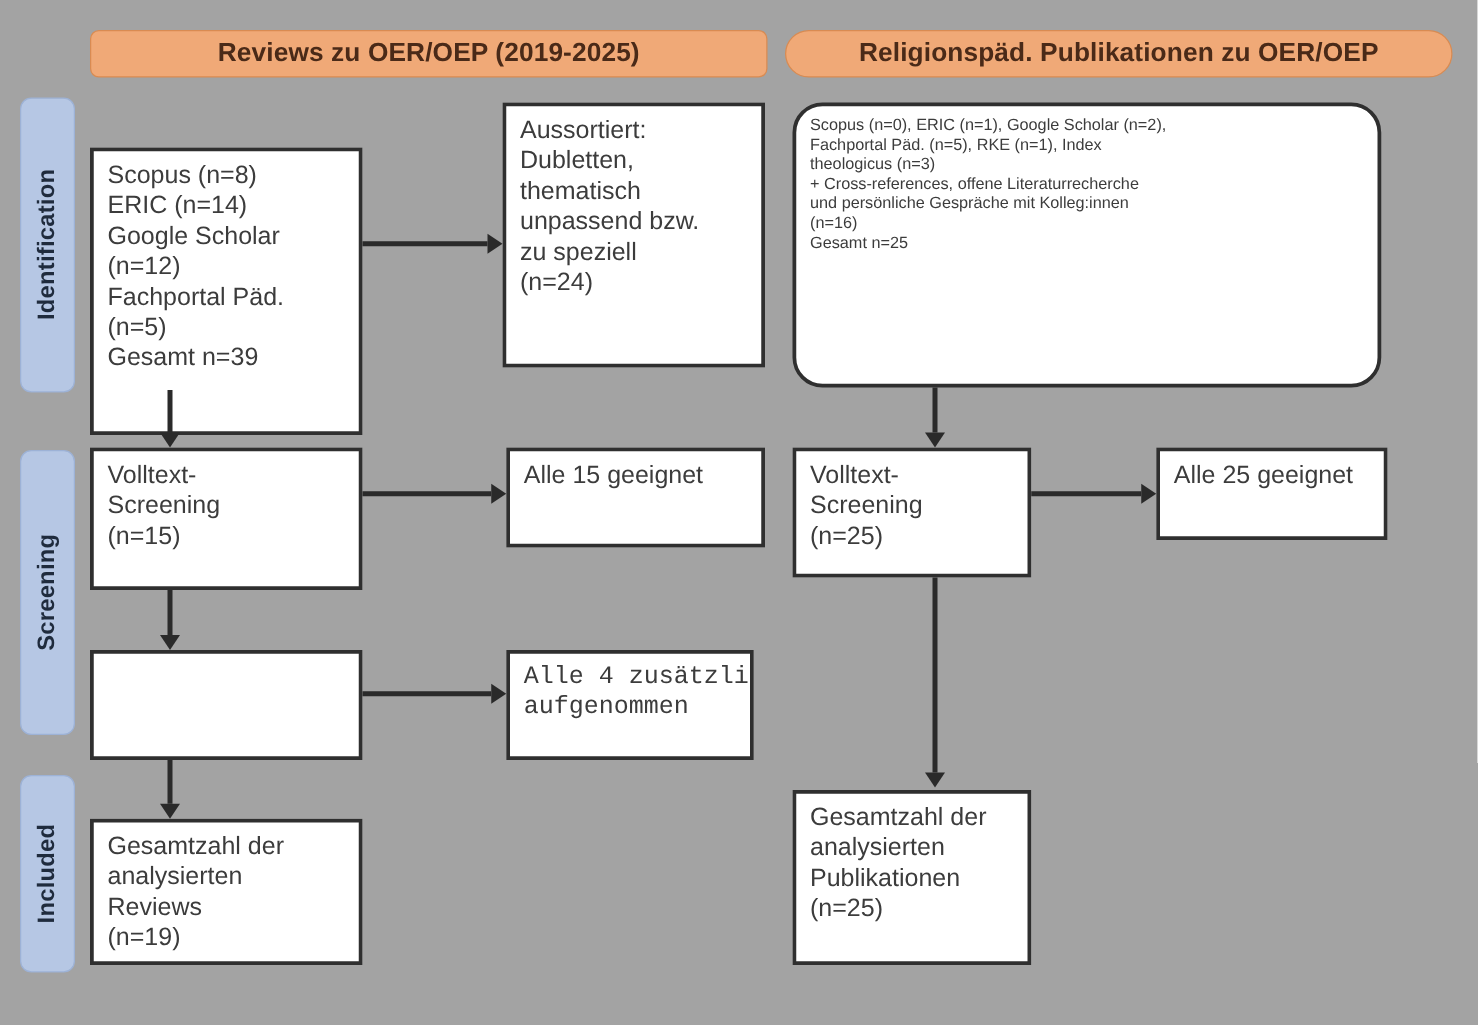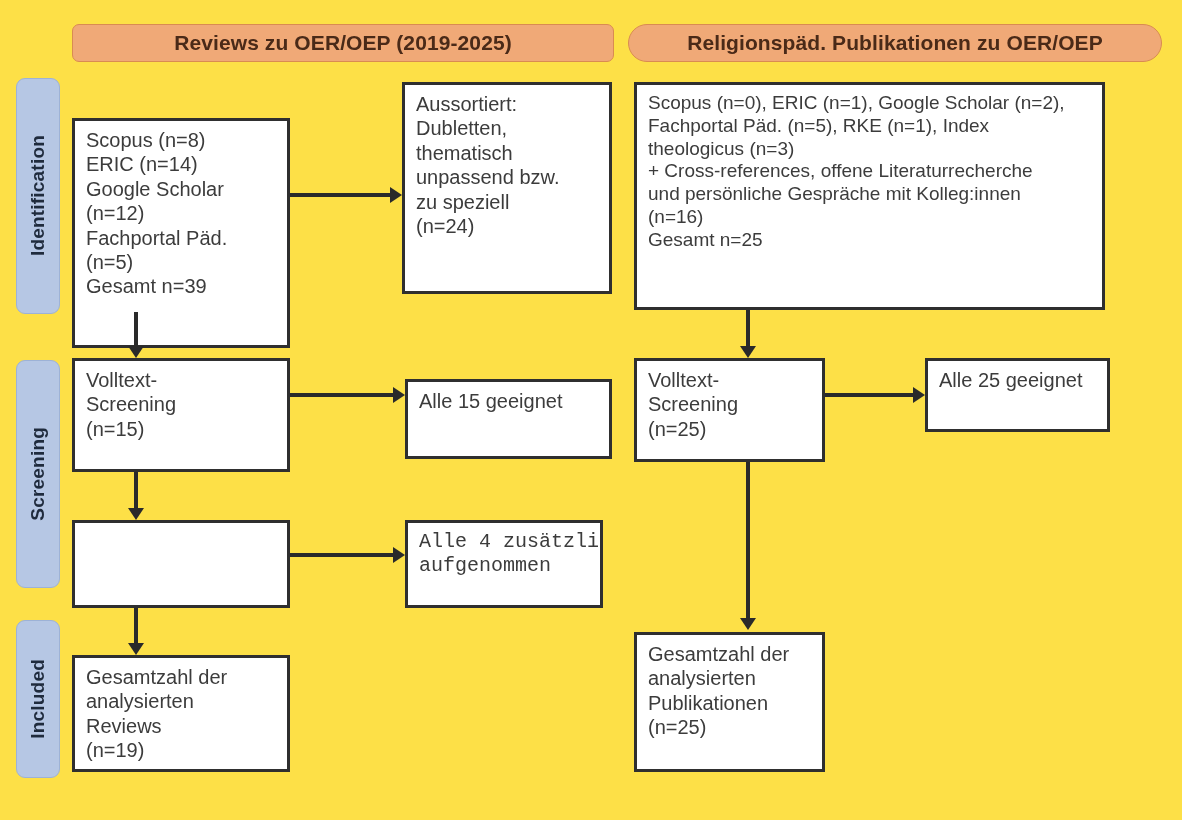--- a/index.html
+++ b/index.html
@@ -4,21 +4,21 @@
 <style>
   html, body {
     margin: 0;
     padding: 0;
     background: #ffffff;
   }
   #canvas {
     position: relative;
     width: 1182px;
     height: 820px;
-    background: #fde047;
+    background: #a3a3a3;
     font-family: "Liberation Sans", sans-serif;
     color: #3a3a3a;
     overflow: hidden;
   }
 
   
   .col-header {
     position: absolute;
     background: #f0a977;
     border: 1px solid #d98b52;
@@ -62,22 +62,23 @@
     background: #ffffff;
     border: 3px solid #2f2f2f;
     box-sizing: border-box;
     padding: 7px 9px 6px 11px;
     font-size: 20px;
     line-height: 1.22;
     color: #3c3c3c;
     overflow: hidden;
   }
   .box.dense {
-    font-size: 19px;
+    font-size: 13px;
     line-height: 1.2;
+    border-radius: 24px;
   }
   .box .ln {
     display: block;
     white-space: nowrap;
   }
 
   
   .vline, .hline {
     position: absolute;
     background: #2a2a2a;
@@ -142,21 +143,21 @@
     <span class="ln">zu speziell</span>
     <span class="ln">(n=24)</span>
   </div>
 
   <div class="box" style="left:72px; top:358px; width:218px; height:114px;">
     <span class="ln">Volltext-</span>
     <span class="ln">Screening</span>
     <span class="ln">(n=15)</span>
   </div>
 
-  <div class="box" style="left:405px; top:358px; width:207px; height:80px;margin-top:21px;">
+  <div class="box" style="left:405px; top:358px; width:207px; height:80px;">
     <span class="ln">Alle 15 geeignet</span>
   </div>
 
   <div class="box" style="left:72px; top:520px; width:218px; height:88px;">
   </div>
 
   <div class="box" style="left:405px; top:520px; width:198px; height:88px;font-family:Liberation Mono, monospace;">
     <span class="ln">Alle 4 zusätzlich</span>
     <span class="ln">aufgenommen</span>
   </div>

